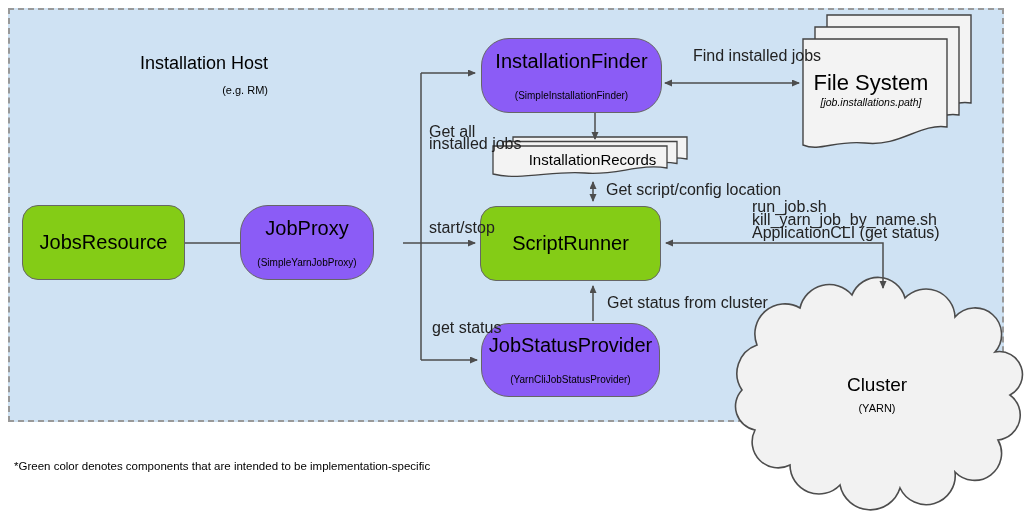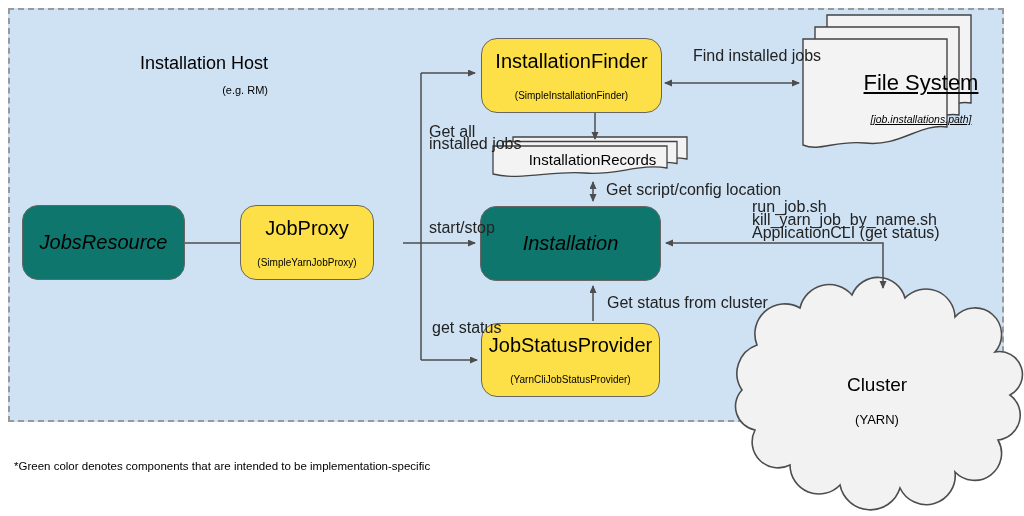--- a/index.html
+++ b/index.html
@@ -15,32 +15,32 @@
   .region-title{
     position:absolute;left:58px;top:52px;width:210px;text-align:right;z-index:3;
   }
   .region-title .t{font-size:18px;line-height:22px;}
   .region-title .s{font-size:11px;line-height:13px;margin-top:10px;}
   .node{
     position:absolute;box-sizing:border-box;border:1.5px solid #666666;border-radius:16px;
     display:flex;flex-direction:column;align-items:center;justify-content:center;
     text-align:center;z-index:2;
   }
-  .node.green{background:#fde047;}
-  .node.gray{background:#0f766e;font-style:italic;}
+  .node.green{background:#8b5cf6;border-radius:28px;}
+  .node.gray{background:#84cc16;}
   .node .title{font-size:20px;line-height:23px;}
   .node .subtitle{font-size:10px;line-height:12px;margin-top:17px;}
   .shape-label{position:absolute;z-index:3;text-align:center;}
   .records-label{left:493px;top:151px;width:199px;font-size:15px;line-height:18px;}
-  .filesystem-label{left:849px;top:70px;width:144px;text-decoration:underline;}
+  .filesystem-label{left:799px;top:70px;width:144px;}
   .filesystem-label .t{font-size:22px;line-height:25px;}
-  .filesystem-label .s{font-size:10.5px;line-height:13px;font-style:italic;margin-top:18px;}
+  .filesystem-label .s{font-size:10.5px;line-height:13px;font-style:italic;margin-top:1px;}
   .cluster-label{left:795px;top:374px;width:164px;}
   .cluster-label .t{font-size:19px;line-height:22px;}
-  .cluster-label .s{font-size:13px;line-height:14px;margin-top:17px;}
+  .cluster-label .s{font-size:11px;line-height:14px;margin-top:5px;}
   .edge-label{position:absolute;font-size:16px;line-height:12px;color:#222;z-index:3;white-space:nowrap;}
   .lbl-find{left:693px;top:50px;width:115px;text-align:center;}
   .lbl-getall{left:429px;top:126px;text-align:left;}
   .lbl-startstop{left:429px;top:222px;}
   .lbl-getstatus{left:432px;top:322px;}
   .lbl-scriptconfig{left:606px;top:184px;}
   .lbl-statuscluster{left:607px;top:297px;}
   .lbl-run{left:752px;top:200px;text-align:left;line-height:13px;}
   .footnote{position:absolute;left:14px;top:460px;font-size:11.5px;z-index:3;}
 </style>
@@ -114,21 +114,21 @@
     <div class="title">JobProxy</div>
     <div class="subtitle">(SimpleYarnJobProxy)</div>
   </div>
 
   <div class="node green" style="left:481px;top:38px;width:181px;height:75px;">
     <div class="title">InstallationFinder</div>
     <div class="subtitle">(SimpleInstallationFinder)</div>
   </div>
 
   <div class="node gray" style="left:480px;top:206px;width:181px;height:75px;">
-    <div class="title">Installation</div>
+    <div class="title">ScriptRunner</div>
   </div>
 
   <div class="node green" style="left:481px;top:323px;width:179px;height:74px;">
     <div class="title">JobStatusProvider</div>
     <div class="subtitle">(YarnCliJobStatusProvider)</div>
   </div>
 
   <div class="shape-label records-label">InstallationRecords</div>
 
   <div class="shape-label filesystem-label">

